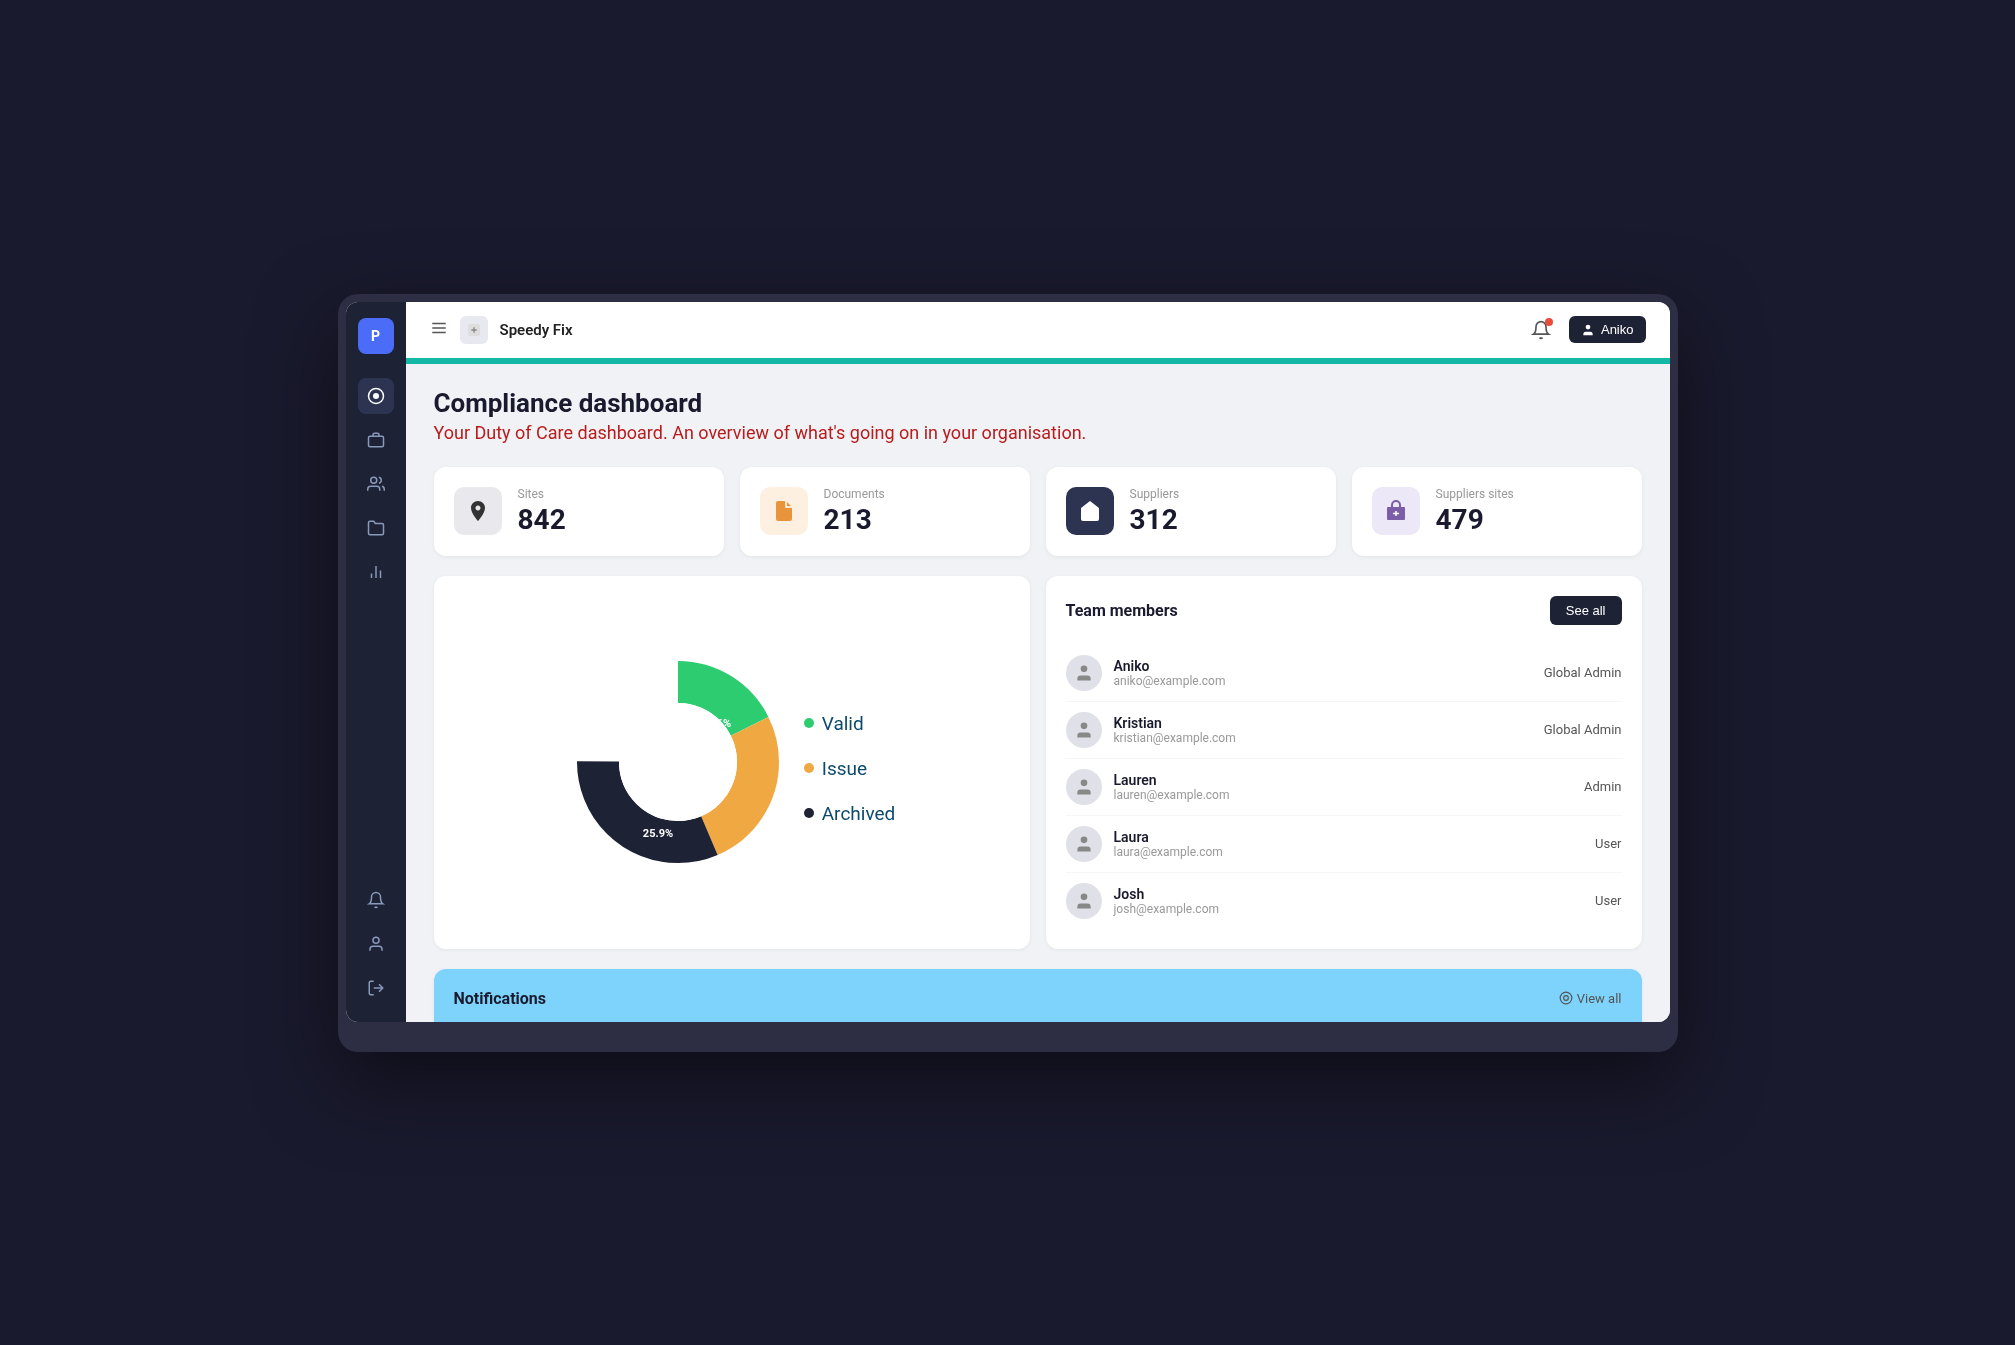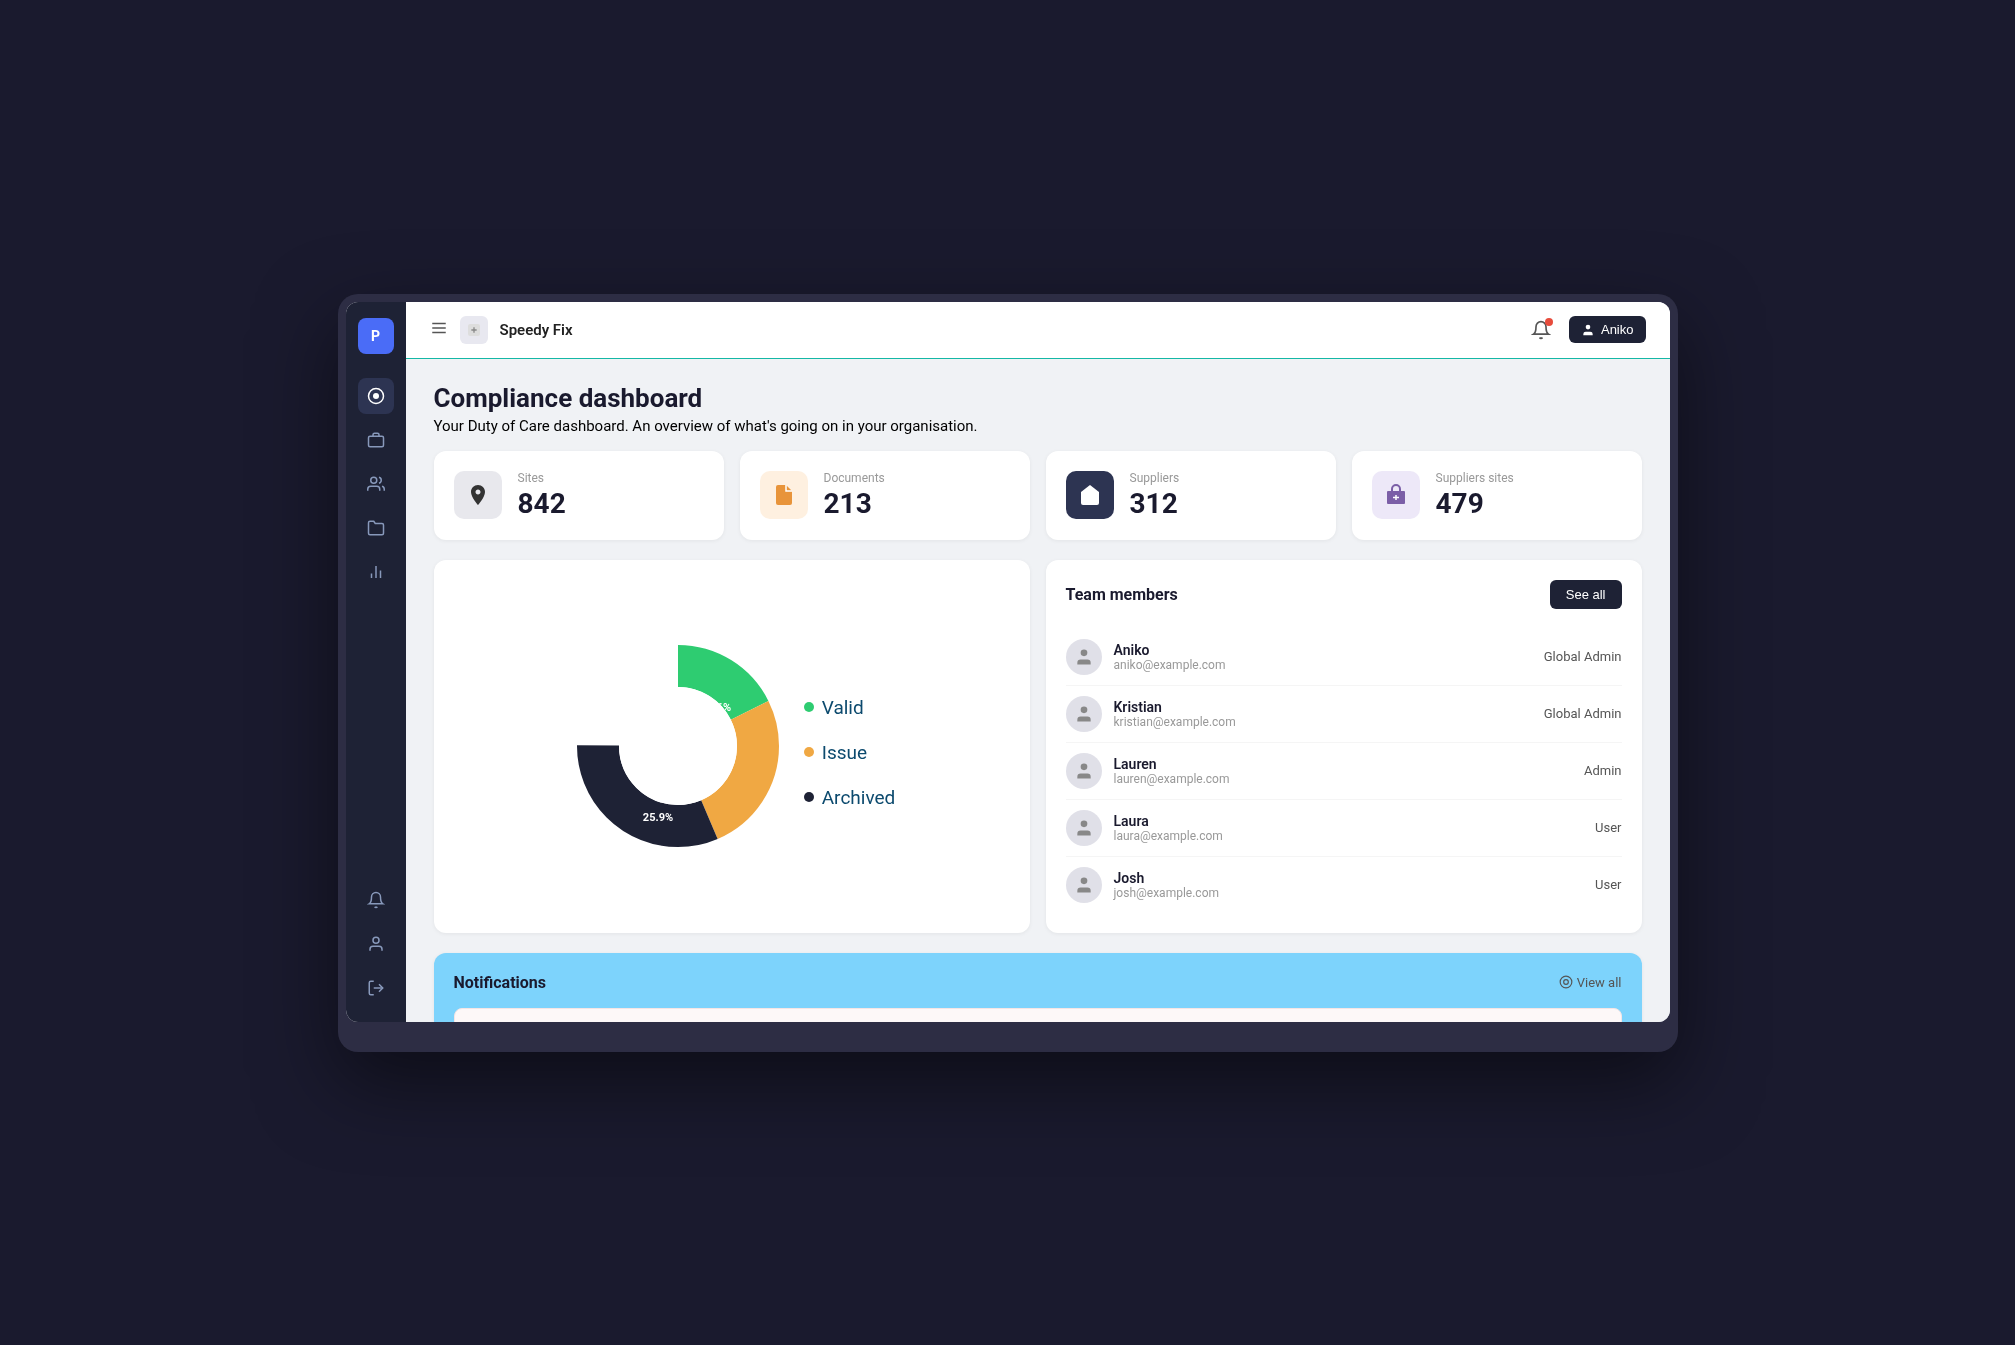--- a/index.html
+++ b/index.html
@@ -78,21 +78,21 @@
       flex-direction: column;
       overflow: hidden;
     }
     
     .header {
       background: white;
       padding: 12px 24px;
       display: flex;
       align-items: center;
       gap: 12px;
-      border-bottom: 1px solid #14b8a6;
+      border-bottom: 6px solid #14b8a6;
       flex-shrink: 0;
     }
     .header-menu-icon {
       color: #555;
       font-size: 18px;
       cursor: pointer;
     }
     .header-logo {
       width: 28px;
       height: 28px;
@@ -153,23 +153,23 @@
       overflow-y: auto;
       background: #f0f2f5;
     }
     .page-title {
       font-size: 26px;
       font-weight: 700;
       color: #1a1a2e;
       margin-bottom: 4px;
     }
     .page-subtitle {
-      font-size: 15px;
-      color: #000000;
-      margin-bottom: 16px;
+      font-size: 18px;
+      color: #b91c1c;
+      margin-bottom: 24px;
     }
     
     .stats-row {
       display: grid;
       grid-template-columns: repeat(4, 1fr);
       gap: 16px;
       margin-bottom: 20px;
     }
     .stat-card {
       background: white;

